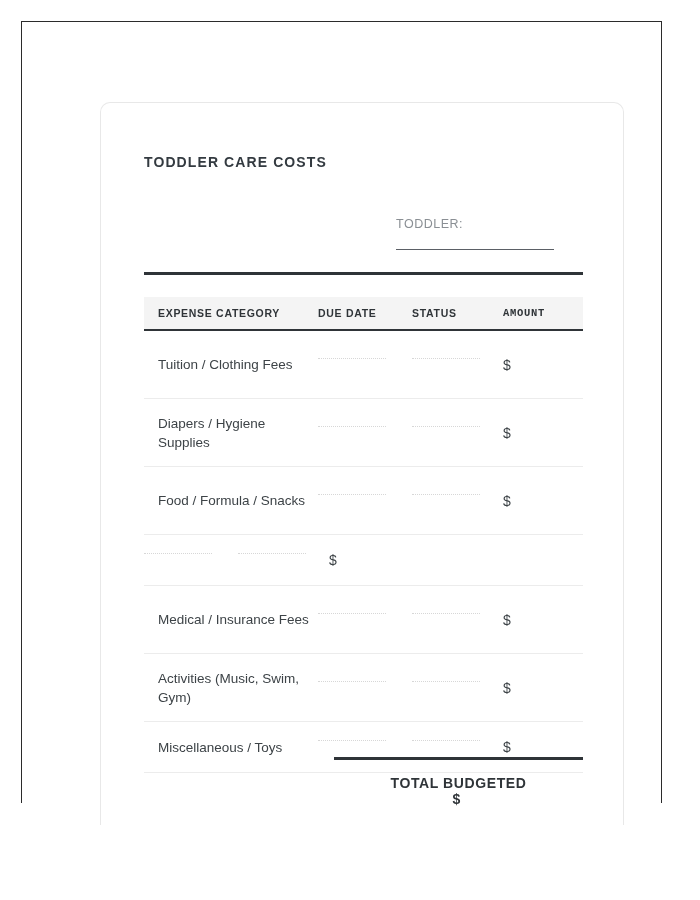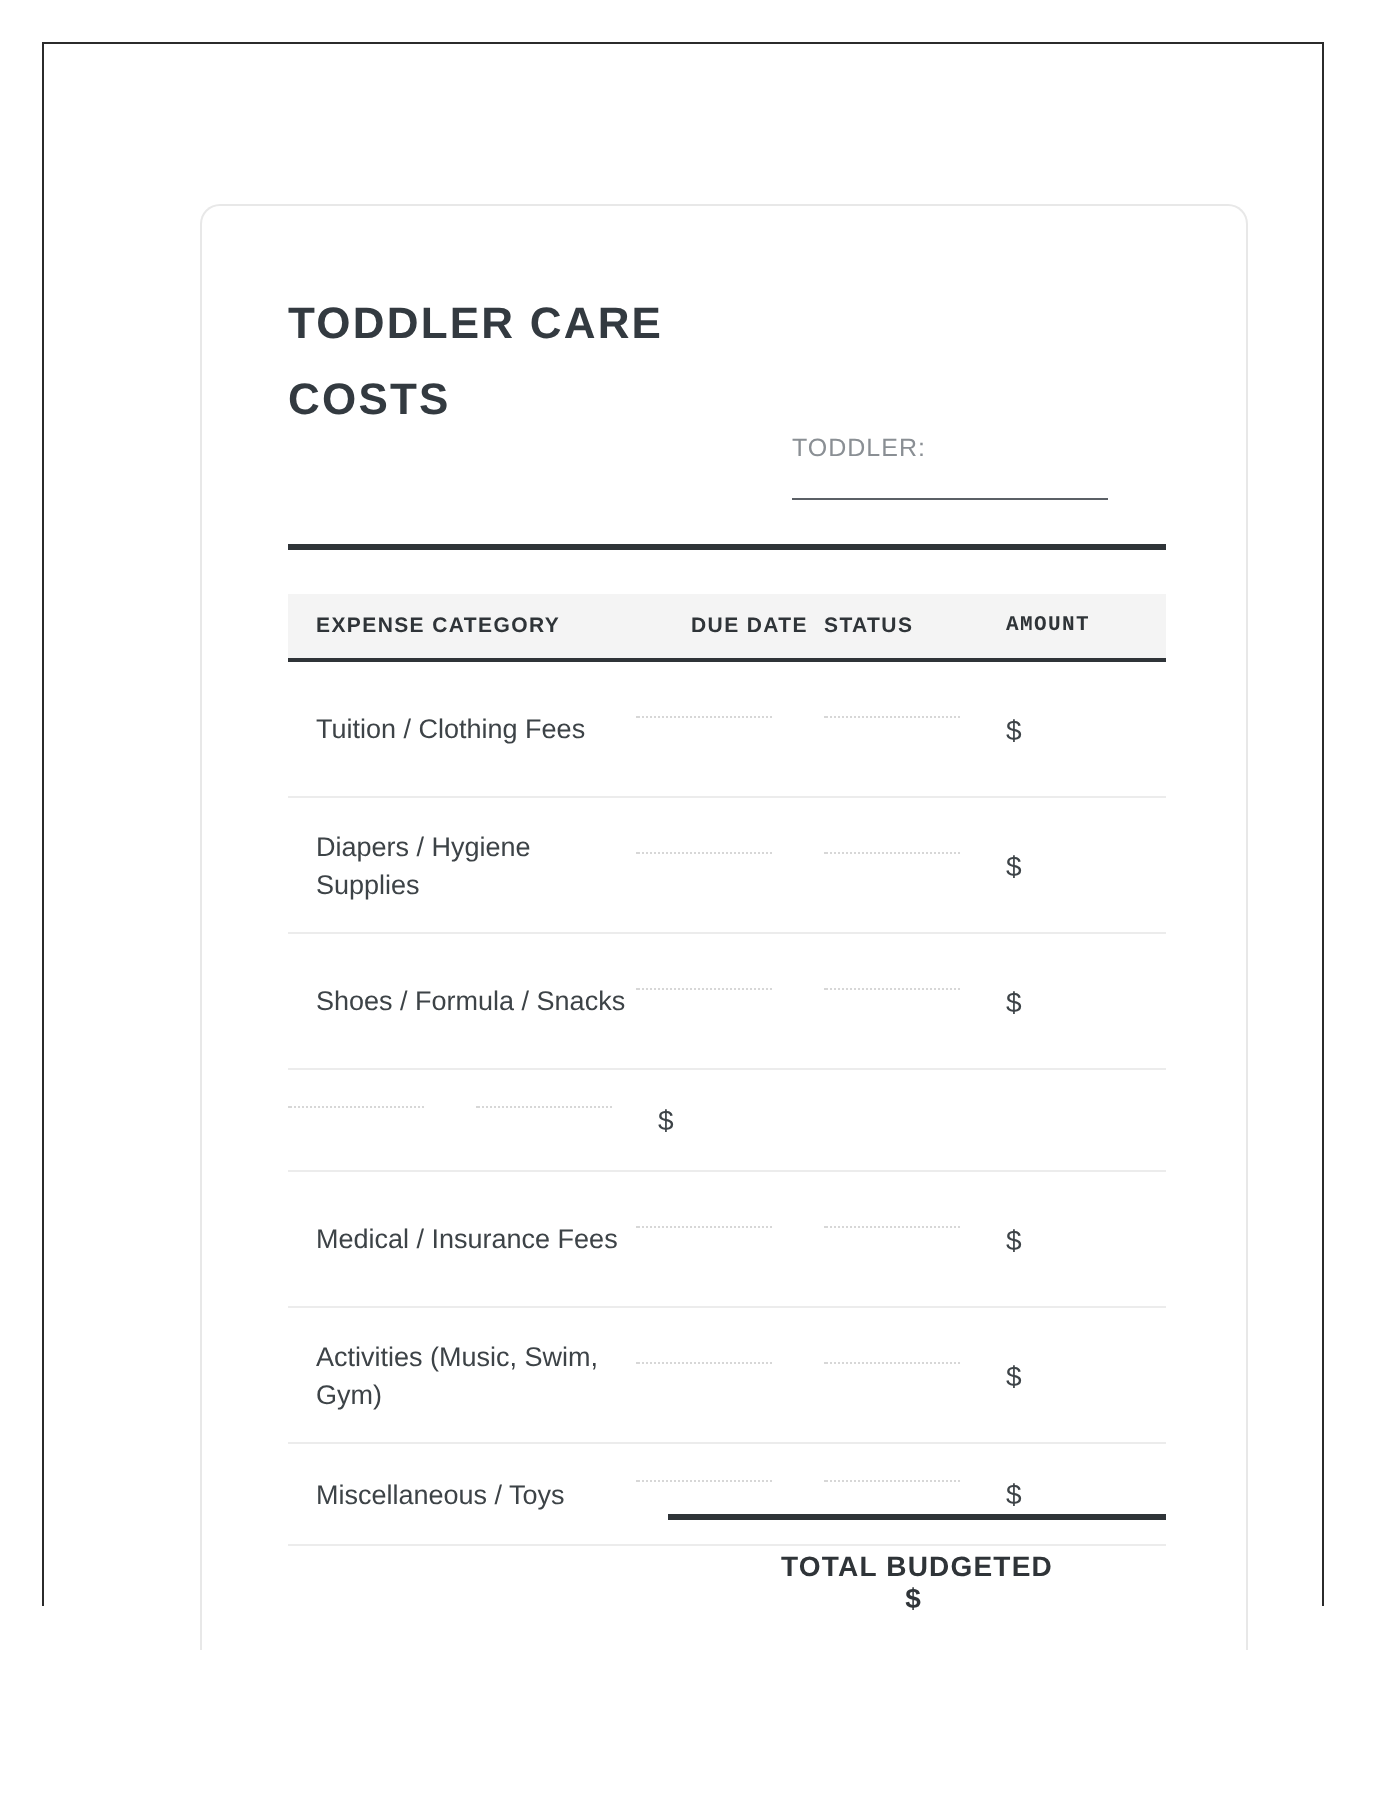--- a/index.html
+++ b/index.html
@@ -56,21 +56,21 @@
   .sheet-header {
     position: relative;
     height: 90px;
   }
 
   #sheet-title {
     position: absolute;
     left: 0;
     top: 0;
     width: 230px;
-    font-size: 22px;
+    font-size: 14px;
     font-weight: bold;
     letter-spacing: 1.1px;
     line-height: 38px;
     color: #333a40;
     text-transform: uppercase;
   }
 
   .period-block {
     position: absolute;
     left: 252px;
@@ -123,21 +123,21 @@
     letter-spacing: 0.7px;
     color: #2f3438;
     text-transform: uppercase;
   }
 
   .col-category { width: 174px; padding-left: 14px; }
   .col-due      { width: 86px;  text-align: left; }
   .col-status   { width: 83px;  text-align: left; }
   .col-amount   { width: 96px;  text-align: left; }
 
-  .table-head .col-due    { padding-left: 0; text-align: right; }
+  .table-head .col-due    { padding-left: 0; }
   .table-head .col-status { padding-left: 8px; }
   .table-head .col-amount { padding-left: 16px; font-family: Liberation Mono, monospace; }
 
   .table-row {
     display: flex;
     align-items: center;
     border-bottom: 1px solid #ececec;
     min-height: 51px;
   }
   .table-row.two-line { min-height: 68px; }
@@ -256,21 +256,21 @@
             <div class="cell-fill">
                 <div class="dotted-line"></div>
               </div>
             <div class="cell-fill status">
                 <div class="dotted-line"></div>
               </div>
             <div class="cell-amount">$</div>
           </div>
 
           <div class="table-row two-line">
-            <div class="cell-category">Shoes / Formula / Snacks</div>
+            <div class="cell-category">Food / Formula / Snacks</div>
             <div class="cell-fill">
                 <div class="dotted-line"></div>
               </div>
             <div class="cell-fill status">
                 <div class="dotted-line"></div>
               </div>
             <div class="cell-amount">$</div>
           </div>
 
           <div class="table-row">

